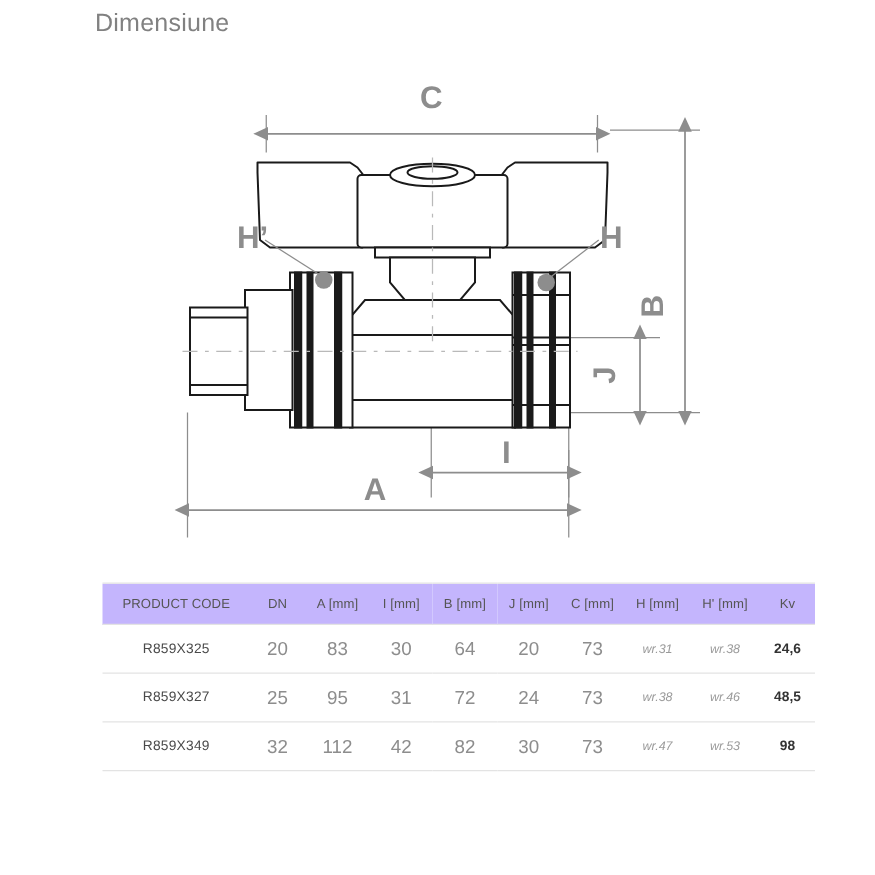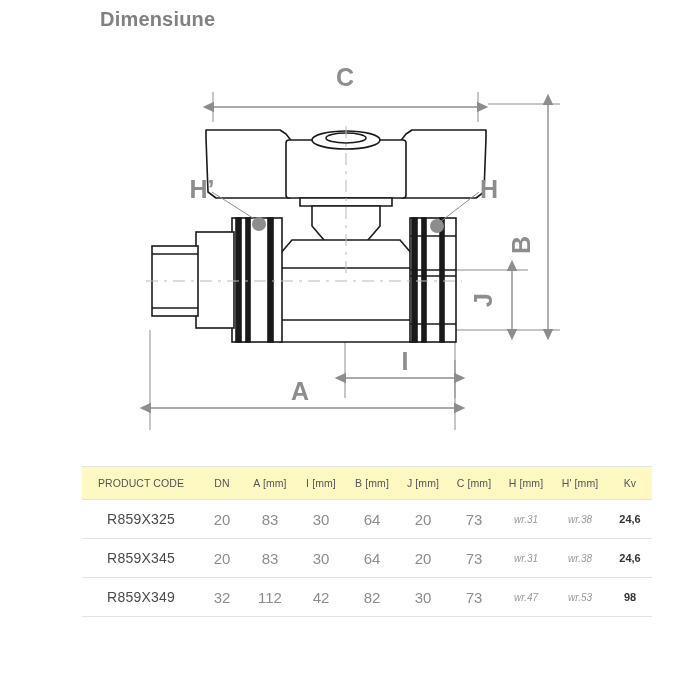--- a/index.html
+++ b/index.html
@@ -5,43 +5,43 @@
   html,body{margin:0;padding:0;}
   body{
     width:700px;height:700px;background:#ffffff;
     font-family:"Liberation Sans", sans-serif;
     overflow:hidden;position:relative;
   }
   .page{position:absolute;inset:0;}
 
   
   .title{
-    position:absolute;left:100px;top:8px;
-    font-size:20px;font-weight:bold;color:#818181;
+    position:absolute;left:76px;top:8px;
+    font-size:20px;font-weight:normal;color:#818181;
     letter-spacing:.2px;
   }
 
   
   .drawing{position:absolute;left:0;top:30px;width:700px;height:410px;}
   .drawing svg{display:block;}
 
   
   .table-wrap{position:absolute;left:82px;top:466px;width:533px;}
   table.spec{border-collapse:collapse;width:533px;table-layout:fixed;}
   table.spec th,table.spec td{
     border:0;border-bottom:1px solid #e3e3e3;
     text-align:center;padding:0;height:38px;vertical-align:middle;
     font-weight:normal;white-space:nowrap;
   }
   table.spec thead th{
-    background:#fef9c3;border-top:1px solid #e3e3e3;
+    background:#c4b5fd;border-top:1px solid #e3e3e3;
     color:#555;font-size:10.5px;height:32px;letter-spacing:.1px;
   }
   table.spec tbody td{color:#8d8d8d;font-size:15px;}
-  table.spec tbody td.code{color:#4a4a4a;font-size:14px;letter-spacing:.2px;}
+  table.spec tbody td.code{color:#4a4a4a;font-size:11px;letter-spacing:.2px;}
   table.spec tbody td.small{font-size:10px;color:#9a9a9a;font-style:italic;}
   table.spec tbody td.kv{color:#333;font-weight:bold;font-size:11px;text-align:center;}
   col.c-code{width:118px;}
   col.c-dn{width:44px;}
   col.c-a{width:52px;}
   col.c-i{width:50px;}
   col.c-b{width:52px;}
   col.c-j{width:50px;}
   col.c-c{width:52px;}
   col.c-h{width:52px;}
@@ -194,30 +194,30 @@
           <td>83</td>
           <td>30</td>
           <td>64</td>
           <td>20</td>
           <td>73</td>
           <td class="small">wr.31</td>
           <td class="small">wr.38</td>
           <td class="kv">24,6</td>
         </tr>
         <tr>
-          <td class="code">R859X345</td>
-          <td>20</td>
-          <td>83</td>
-          <td>30</td>
-          <td>64</td>
-          <td>20</td>
+          <td class="code">R859X327</td>
+          <td>25</td>
+          <td>95</td>
+          <td>31</td>
+          <td>72</td>
+          <td>24</td>
           <td>73</td>
-          <td class="small">wr.31</td>
           <td class="small">wr.38</td>
-          <td class="kv">24,6</td>
+          <td class="small">wr.46</td>
+          <td class="kv">48,5</td>
         </tr>
         <tr>
           <td class="code">R859X349</td>
           <td>32</td>
           <td>112</td>
           <td>42</td>
           <td>82</td>
           <td>30</td>
           <td>73</td>
           <td class="small">wr.47</td>

